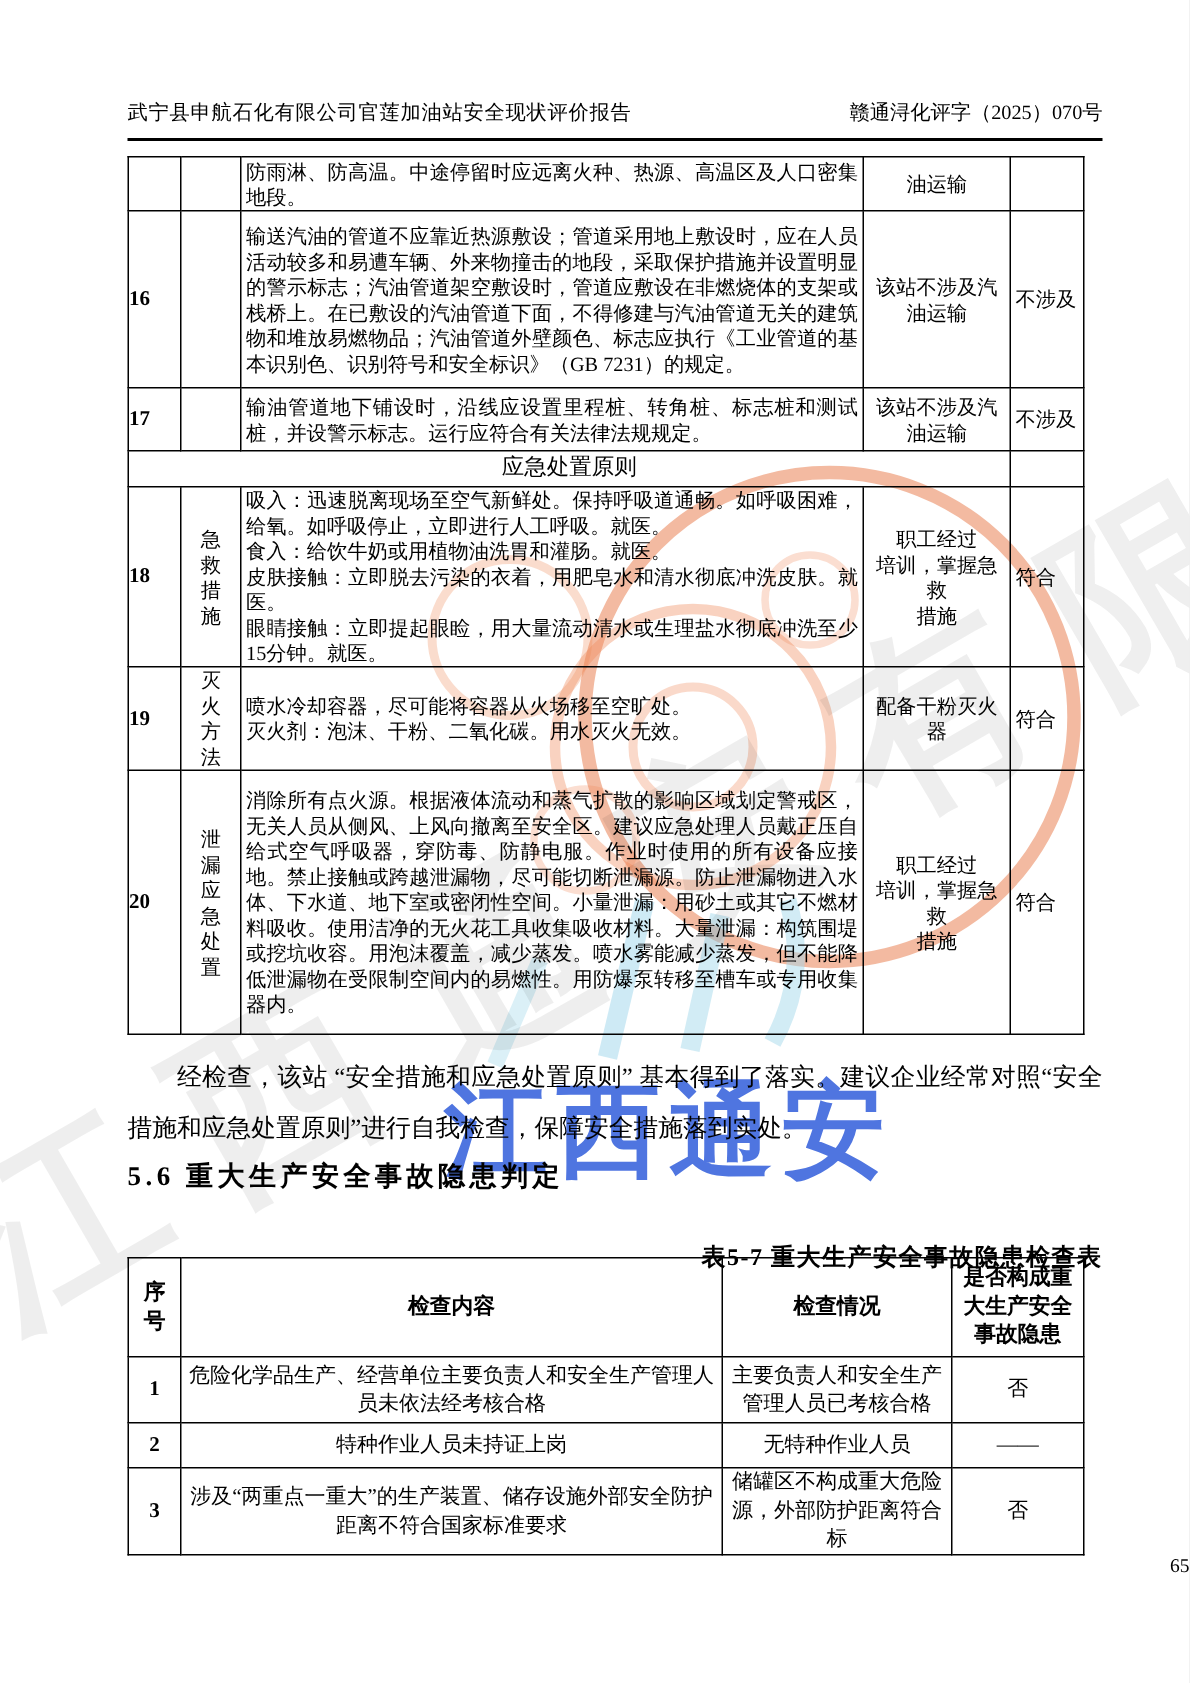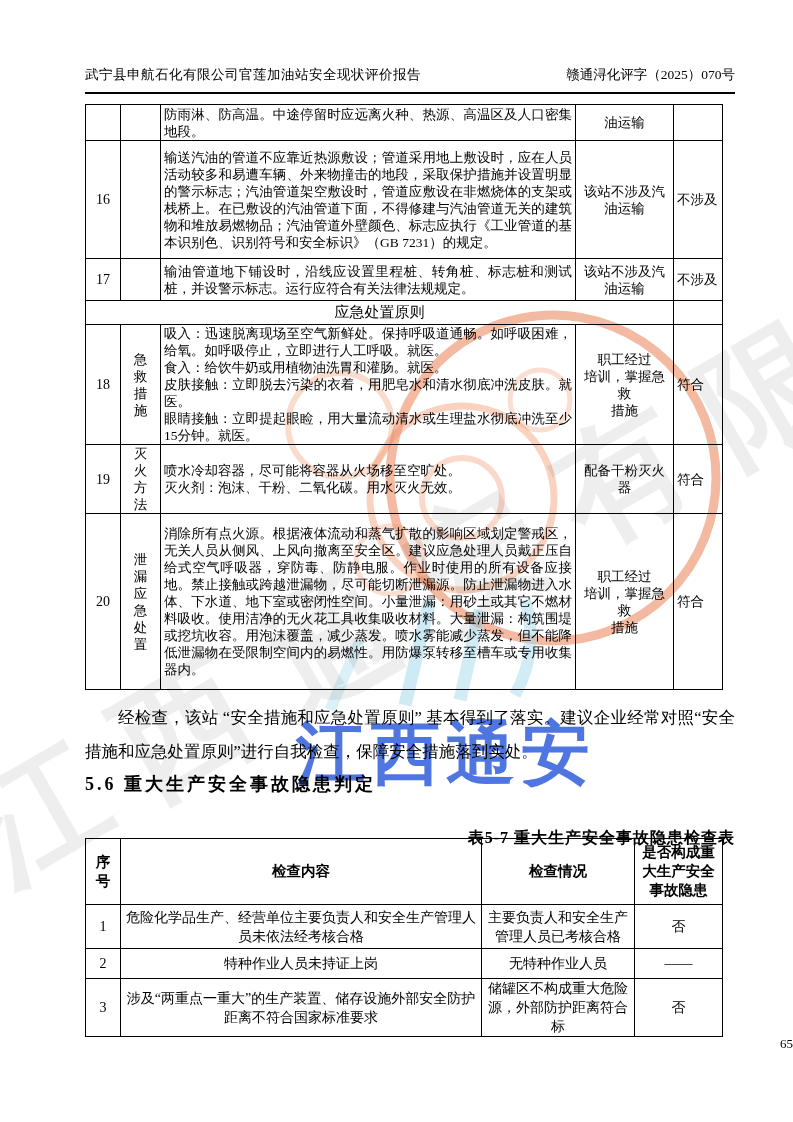--- a/index.html
+++ b/index.html
@@ -8,21 +8,21 @@
   .content-layer{position:relative;z-index:2;}
   
   .hdr-left{position:absolute;left:85px;top:66px;font-size:13.5px;letter-spacing:.5px;}
   .hdr-right{position:absolute;right:58px;top:66px;font-size:13.5px;font-weight:normal;}
   .hdr-rule{position:absolute;left:85px;top:92px;width:650px;height:2px;background:#000;}
   
   table{border-collapse:collapse;table-layout:fixed;position:absolute;background:transparent;}
   .t1{left:85px;top:104px;width:637px;}
   .t2{left:85px;top:838px;width:637px;}
   td,th{border:1px solid #000;padding:0 3px;vertical-align:middle;font-size:13.5px;line-height:17px;overflow:hidden;}
-  .t1 .num,.t2 .num{text-align:center;font-weight:normal;font-size:14px;padding:0;}
+  .t1 .num,.t2 .num{font-weight:bold;font-size:14px;padding:0;}
   .t1 .sub{text-align:center;padding:0 11px;white-space:pre-line;}
   .t1 .content{text-align:justify;white-space:pre-line;}
   .t1 .situation{text-align:center;white-space:pre-line;}
   .t1 .conclusion{text-align:left;margin-left:16px;}
   .t1 .section-cell{text-align:center;font-weight:normal;font-size:15px;margin-top:44px;}
   .t2 th{font-weight:bold;text-align:center;font-size:14.5px;line-height:19px;}
   .t2 td{text-align:center;font-size:14px;line-height:19px;}
   
   .para{position:absolute;left:85px;top:701px;width:650px;font-size:16.5px;line-height:34px;
         text-align:justify;text-indent:2em;}

